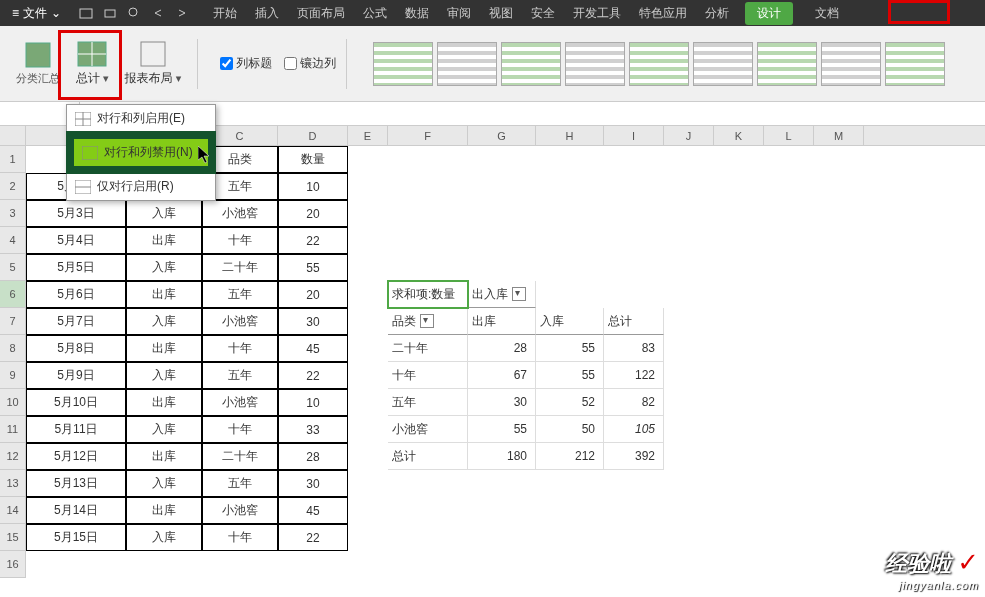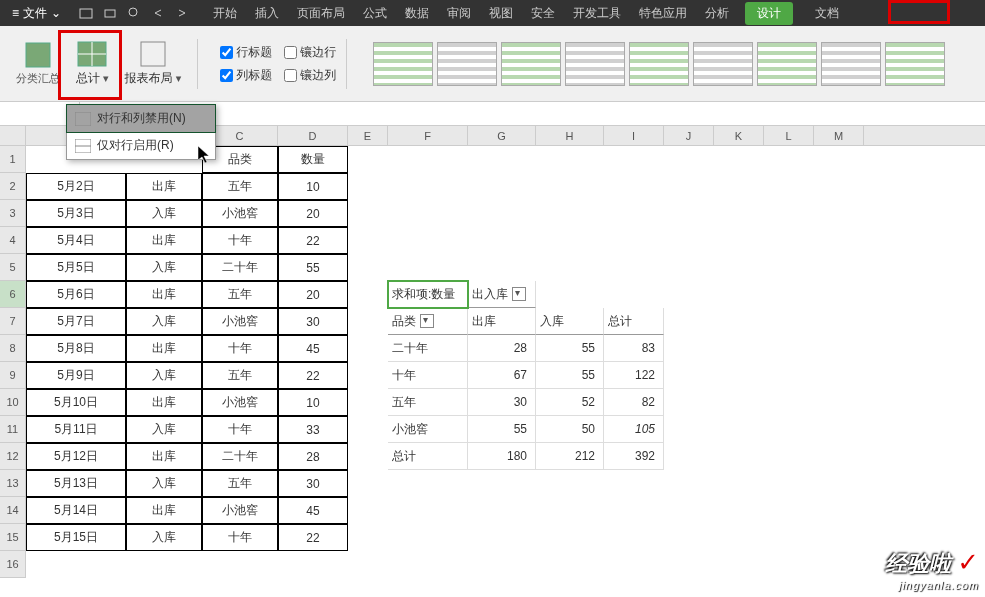--- a/index.html
+++ b/index.html
@@ -17,21 +17,21 @@
 .rb-btn{display:flex;flex-direction:column;align-items:center;gap:2px;padding:4px 6px;cursor:pointer}
 .rb-btn-label{font-size:11px;color:#555}
 .checks{display:flex;flex-direction:column;gap:6px;margin-left:12px}
 .check-row{display:flex;gap:12px}
 .check-item{display:flex;align-items:center;gap:3px;font-size:11px}
 .styles{display:flex;gap:4px;margin-left:16px}
 .style-thumb{width:60px;height:44px;border:1px solid #aaa;background:repeating-linear-gradient(to bottom,#b8d8b0 0,#b8d8b0 4px,#fff 4px,#fff 8px)}
 .style-thumb.alt{background:repeating-linear-gradient(to bottom,#d0d0d0 0,#d0d0d0 4px,#fff 4px,#fff 8px)}
 .dropdown{position:absolute;left:66px;top:104px;background:#fff;border:1px solid #999;box-shadow:2px 2px 6px rgba(0,0,0,.3);z-index:100;width:150px}
 .dd-item{padding:5px 8px;display:flex;align-items:center;gap:6px;cursor:pointer}
-.dd-item.hover{background:#a3a3a3;border:1px solid #14532d;margin:-1px}
+.dd-item.hover{background:#84cc16;border:8px solid #14532d;margin:-1px}
 .dd-item svg{flex-shrink:0}
 .formula-bar{background:#fff;height:24px;border-bottom:1px solid #ccc;display:flex;align-items:center;margin-top:0}
 .name-box{width:80px;border-right:1px solid #ccc;padding:0 6px;height:100%;display:flex;align-items:center}
 .fx-area{display:flex;align-items:center;gap:6px;padding:0 6px;flex:1}
 .grid-area{display:flex;height:calc(597px - 126px);background:#fff}
 .row-headers{width:26px;background:#e8e8e8;border-right:1px solid #ccc}
 .rh{height:27px;border-bottom:1px solid #ccc;display:flex;align-items:center;justify-content:center;font-size:11px;color:#555}
 .rh.sel{background:#c8e0c8}
 .col-headers{height:20px;background:#e8e8e8;border-bottom:1px solid #ccc;display:flex}
 .ch{border-right:1px solid #ccc;display:flex;align-items:center;justify-content:center;font-size:11px;color:#555}
@@ -117,30 +117,20 @@
     <svg width="28" height="28">
         <rect x="2" y="2" width="24" height="24" fill="none" stroke="#888"></rect>
       </svg>
     <span class="rb-btn-label"><span>报表布局</span> ▾</span>
   </div>
   <div class="sep"></div>
   <div class="checks">
     <div class="check-row">
       <label class="check-item">
           <input type="checkbox" checked="" style="">
-          <span>行标题</span>
-        </label>
-      <label class="check-item">
-          <input type="checkbox" style="">
-          <span>镶边行</span>
-        </label>
-    </div>
-    <div class="check-row">
-      <label class="check-item">
-          <input type="checkbox" checked="" style="">
           <span>列标题</span>
         </label>
       <label class="check-item">
           <input type="checkbox" style="">
           <span>镶边列</span>
         </label>
     </div>
   </div>
   <div class="sep"></div>
   <div class="styles">
@@ -150,20 +140,28 @@
     <div class="style-thumb alt"></div>
     <div class="style-thumb"></div>
     <div class="style-thumb alt"></div>
     <div class="style-thumb"></div>
     <div class="style-thumb alt"></div>
     <div class="style-thumb"></div>
   </div>
 </div>
 
 <div class="dropdown">
+  <div class="dd-item">
+    <svg width="16" height="14">
+        <rect width="16" height="14" fill="none" stroke="#888"></rect>
+        <line x1="8" y1="0" x2="8" y2="14" stroke="#888"></line>
+        <line x1="0" y1="7" x2="16" y2="7" stroke="#888"></line>
+      </svg>
+    <span>对行和列启用(E)</span>
+  </div>
   <div class="dd-item hover">
     <svg width="16" height="14">
         <rect width="16" height="14" fill="none" stroke="#888"></rect>
       </svg>
     <span>对行和列禁用(N)</span>
   </div>
   <div class="dd-item">
     <svg width="16" height="14">
         <rect width="16" height="14" fill="none" stroke="#888"></rect>
         <line x1="0" y1="7" x2="16" y2="7" stroke="#888"></line>

